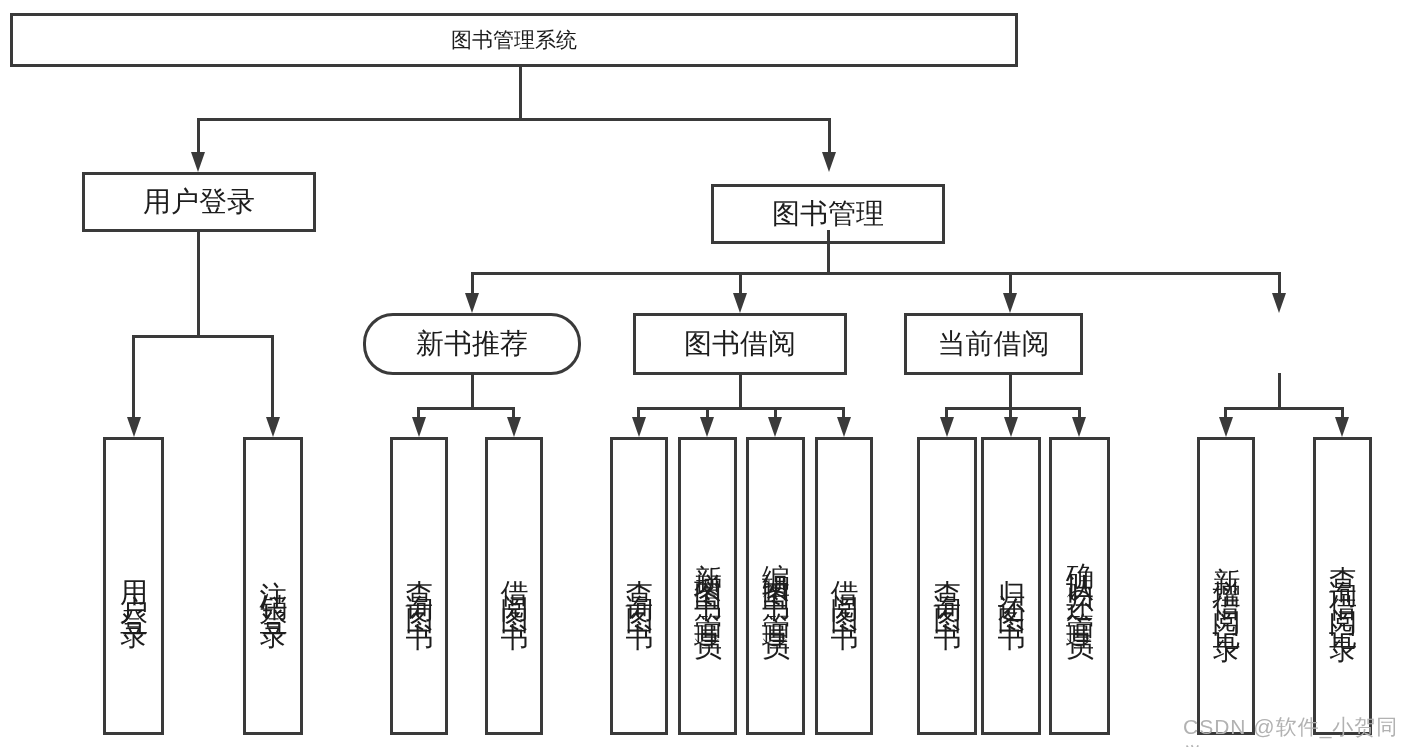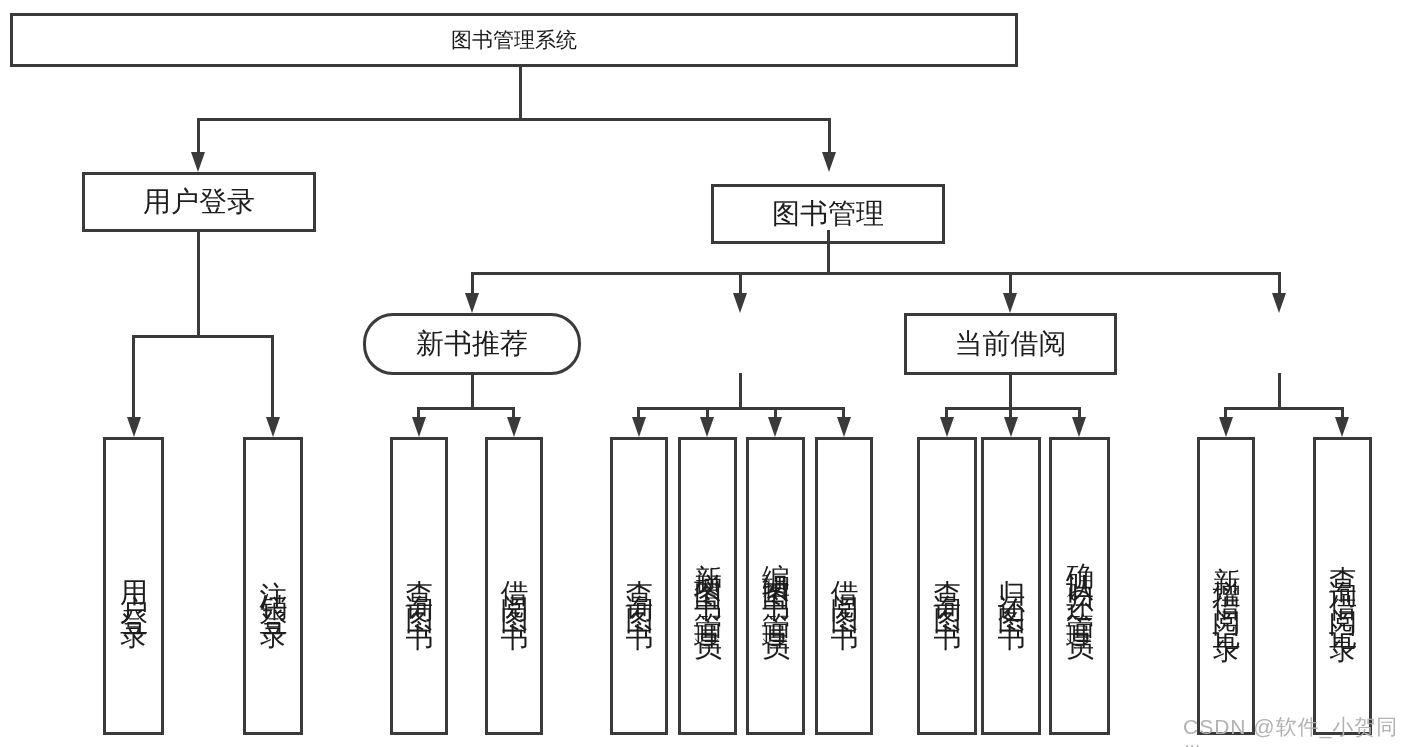--- a/index.html
+++ b/index.html
@@ -64,21 +64,22 @@
   <div class="v" style="left:471px;top:272px;height:21px;"></div>
   <div class="a" style="left:465px;top:293px;"></div>
   <div class="v" style="left:739px;top:272px;height:21px;"></div>
   <div class="a" style="left:733px;top:293px;"></div>
   <div class="v" style="left:1009px;top:272px;height:21px;"></div>
   <div class="a" style="left:1003px;top:293px;"></div>
   <div class="v" style="left:1278px;top:272px;height:21px;"></div>
   <div class="a" style="left:1272px;top:293px;"></div>
 
   <div class="box" style="left:363px;top:313px;width:218px;height:62px;border-radius:30px;">新书推荐</div>
-  <div class="box" style="left:904px;top:313px;width:213px;height:62px;">当前借阅</div>
+  <div class="box" style="left:633px;top:313px;width:214px;height:62px;">图书借阅</div>
+  <div class="box" style="left:904px;top:313px;width:179px;height:62px;">当前借阅</div>
 
   <div class="v" style="left:471px;top:373px;height:35px;"></div>
   <div class="h" style="left:418px;top:407px;width:97px;"></div>
   <div class="v" style="left:417px;top:407px;height:10px;"></div>
   <div class="a" style="left:412px;top:417px;"></div>
   <div class="v" style="left:512px;top:407px;height:10px;"></div>
   <div class="a" style="left:507px;top:417px;"></div>
 
   <div class="v" style="left:739px;top:373px;height:35px;"></div>
   <div class="h" style="left:638px;top:407px;width:206px;"></div>

